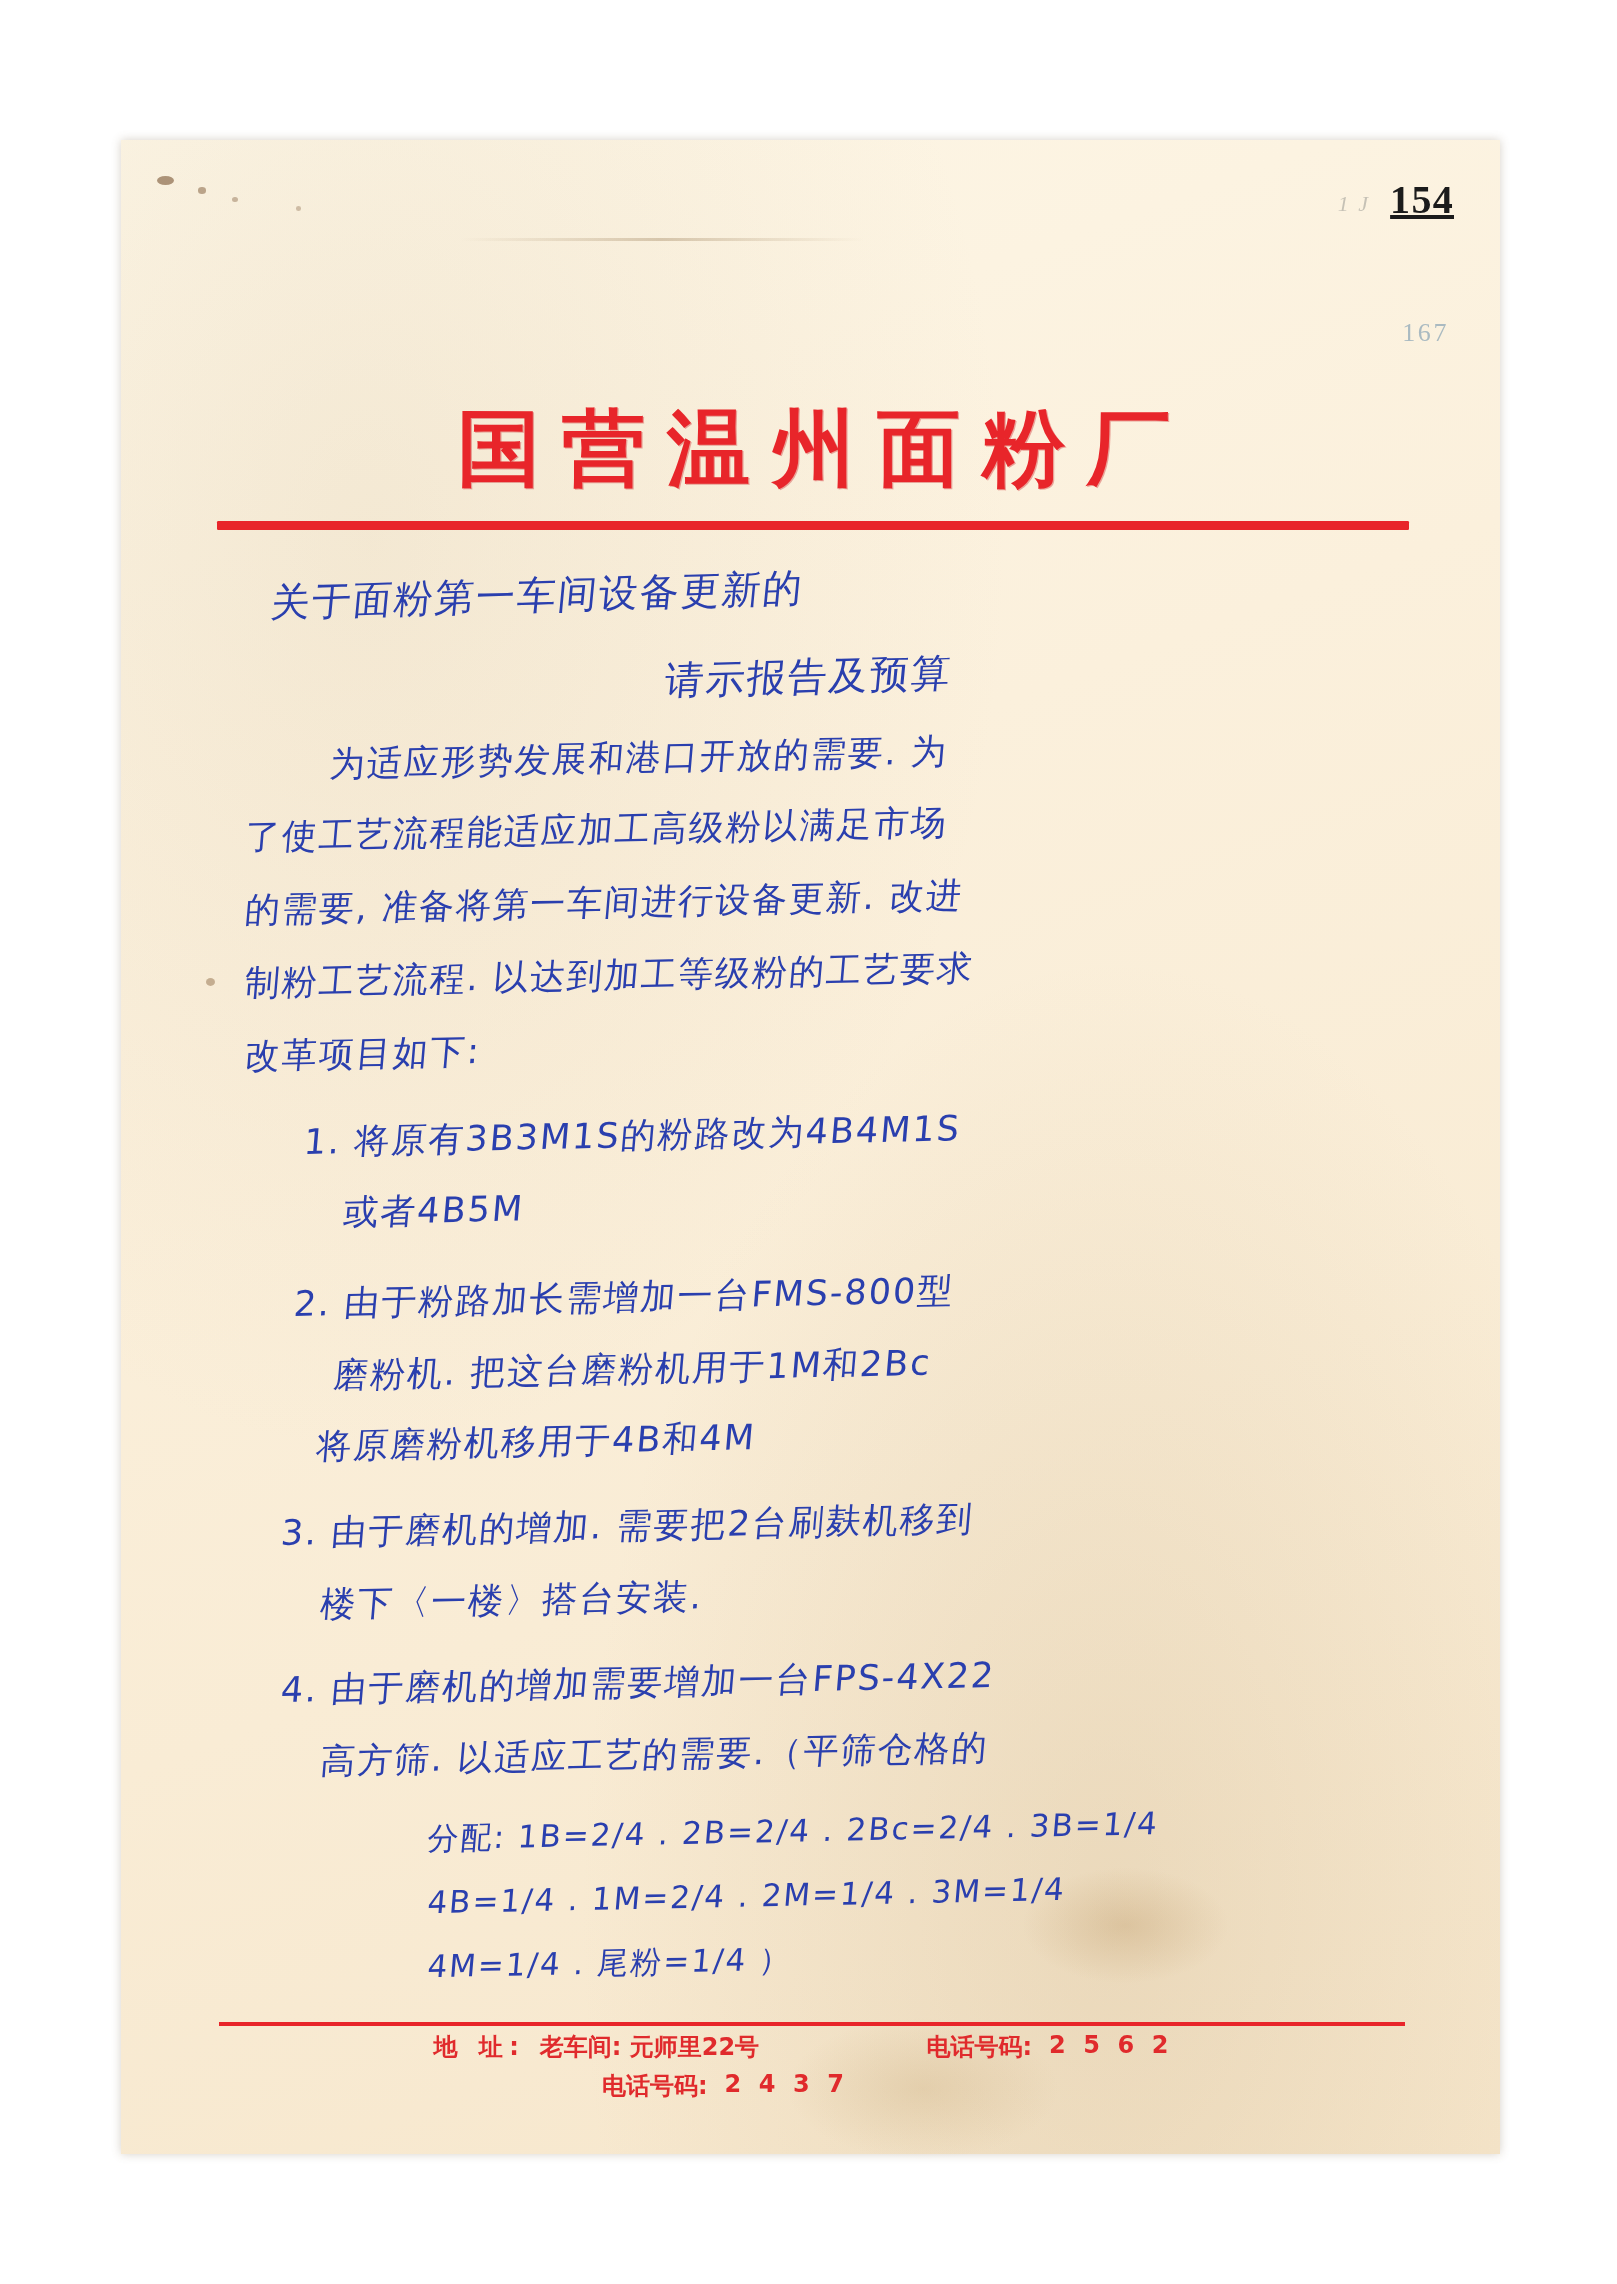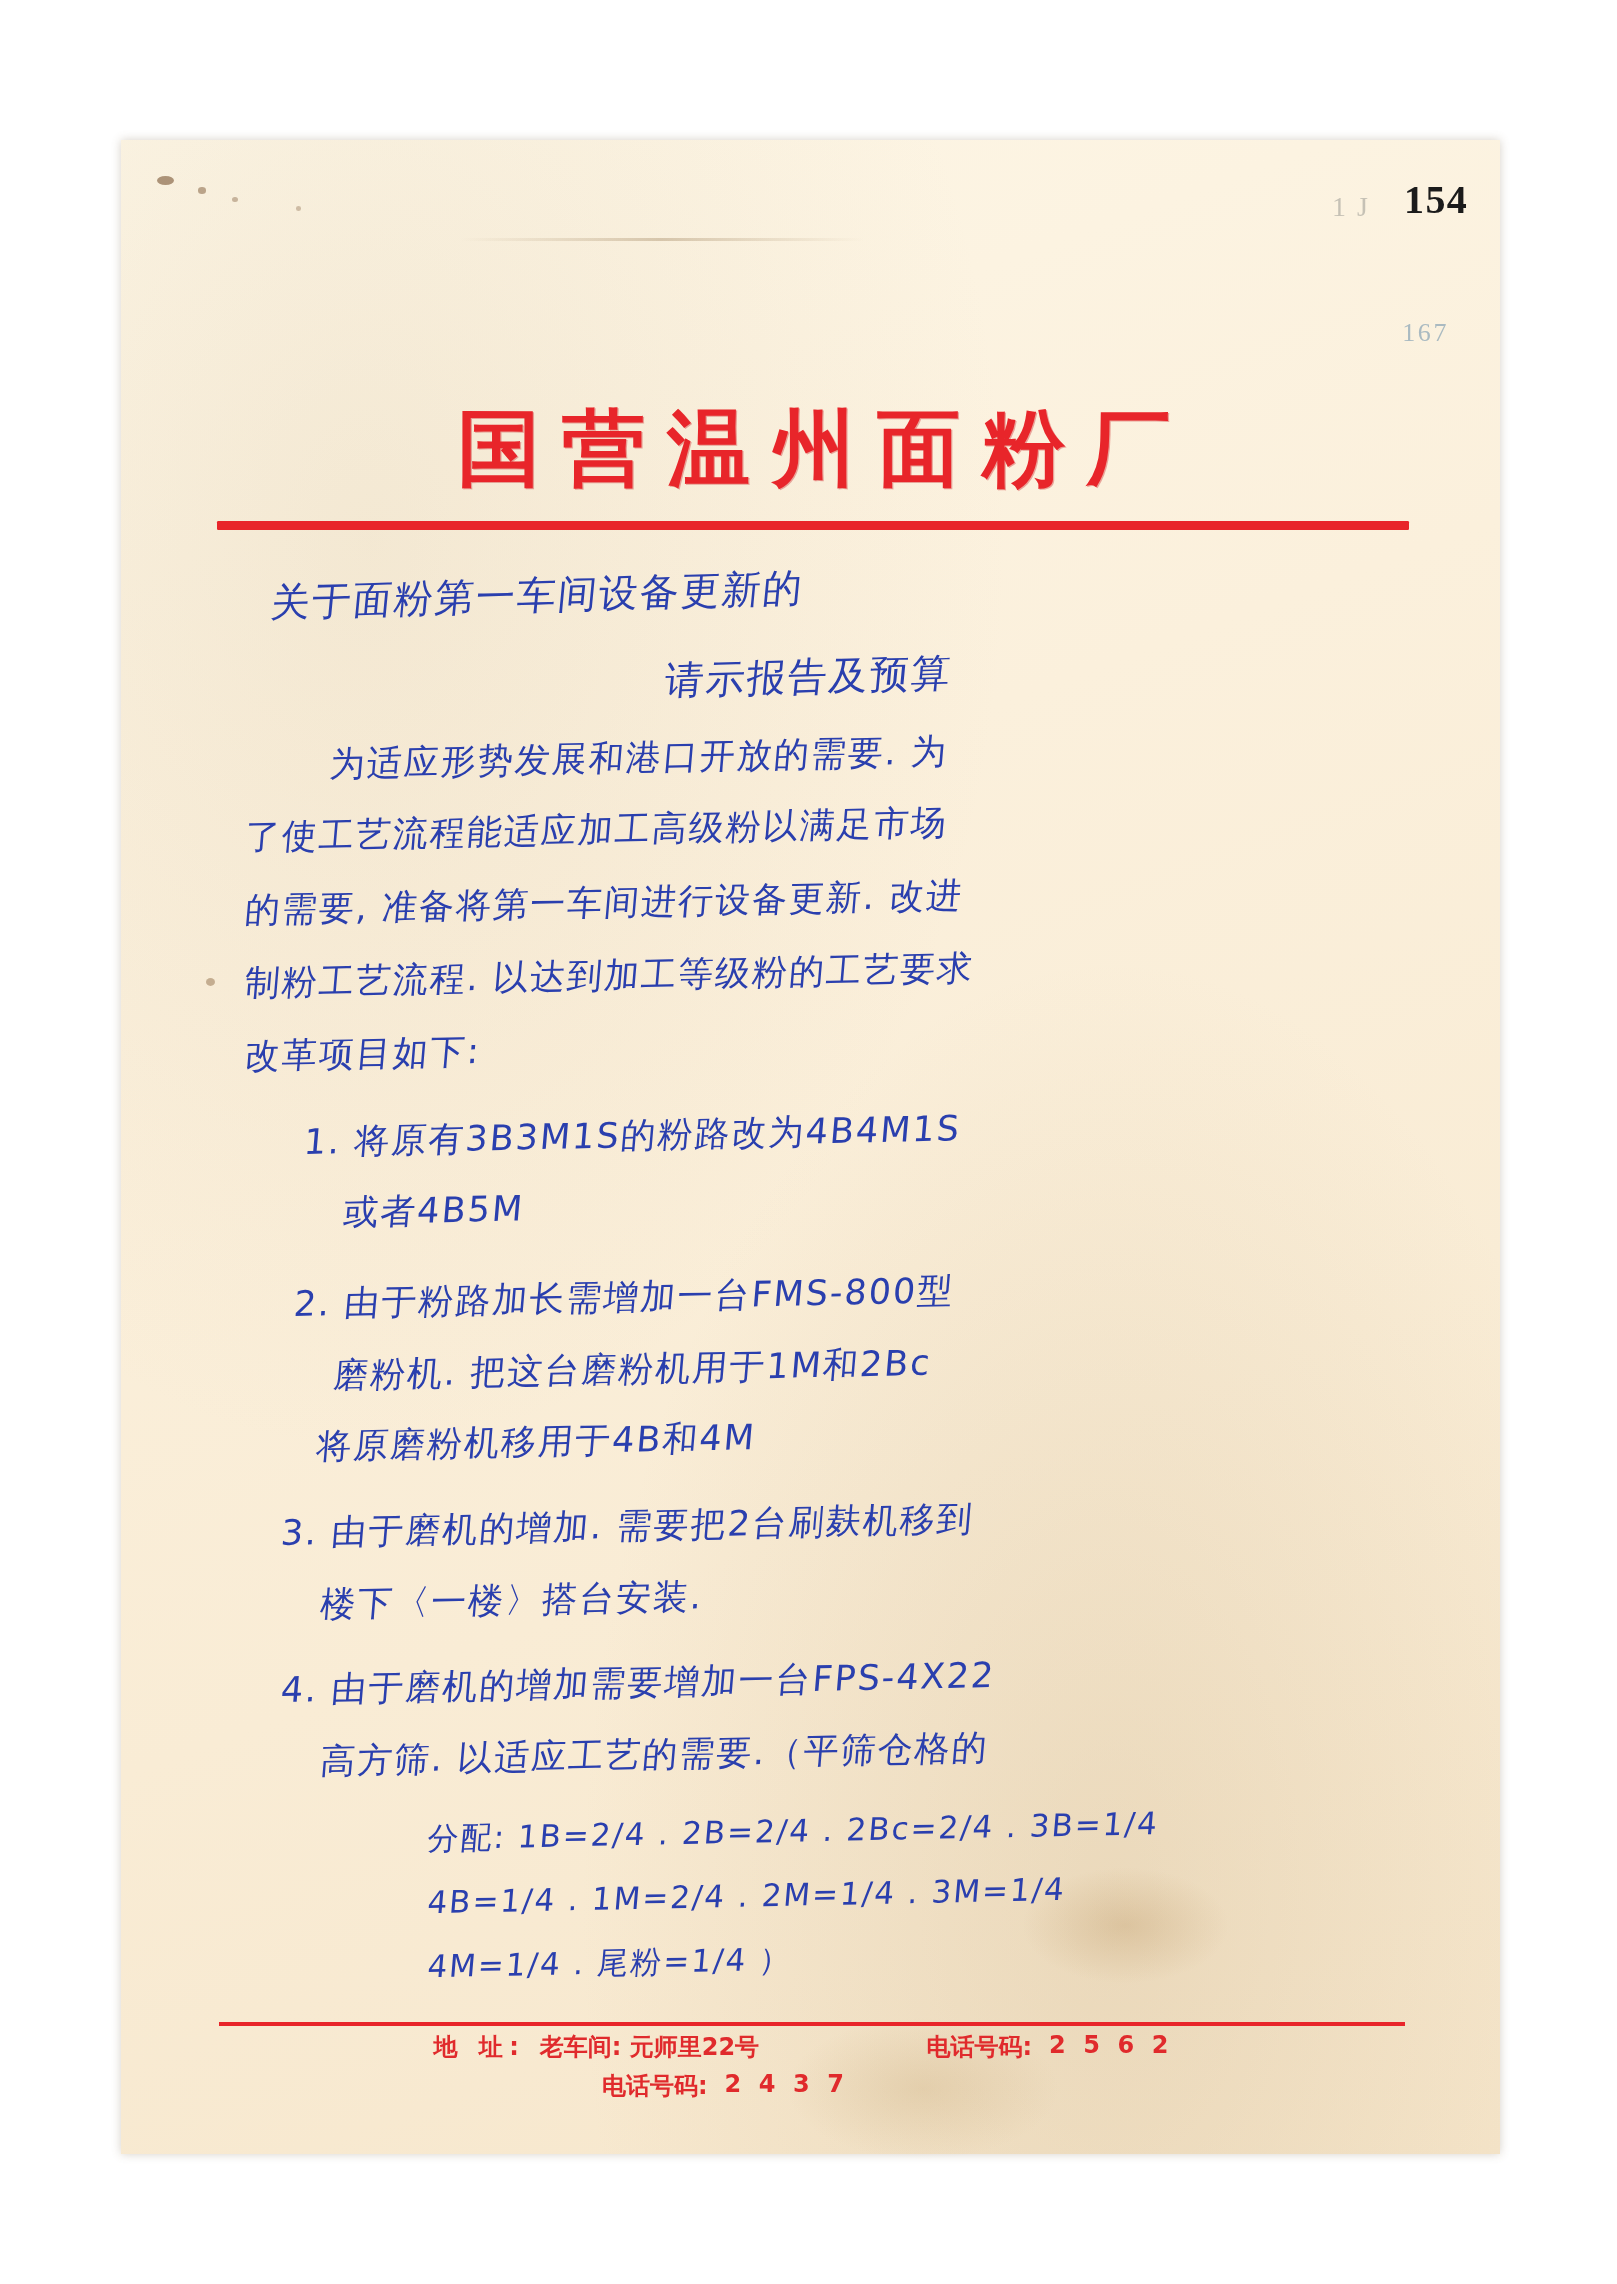--- a/index.html
+++ b/index.html
@@ -39,37 +39,39 @@
   
   .stain {
     position: absolute;
     border-radius: 50%;
     pointer-events: none;
   }
 
   
   .page-number {
     position: absolute;
-    right: 32px;
+    right: 46px;
     top: 36px;
     font-family: "Liberation Serif", serif;
     font-size: 40px;
     font-weight: bold;
     color: #1b1b1b;
     letter-spacing: 1.3px;
+    text-decoration: underline;
   }
   .page-number-faint {
     position: absolute;
     right: 130px;
     top: 51px;
     font-family: "Liberation Serif", serif;
-    font-size: 28px;
+    font-size: 22px;
     color: #9a9a93;
     letter-spacing: 2px;
     opacity: .55;
+    font-style: italic;
   }
   .stamp-number {
     position: absolute;
     right: 51px;
     top: 178px;
     font-family: "Liberation Serif", serif;
     font-size: 26px;
     color: #8fa8b8;
     letter-spacing: 2.6px;
     opacity: .75;

